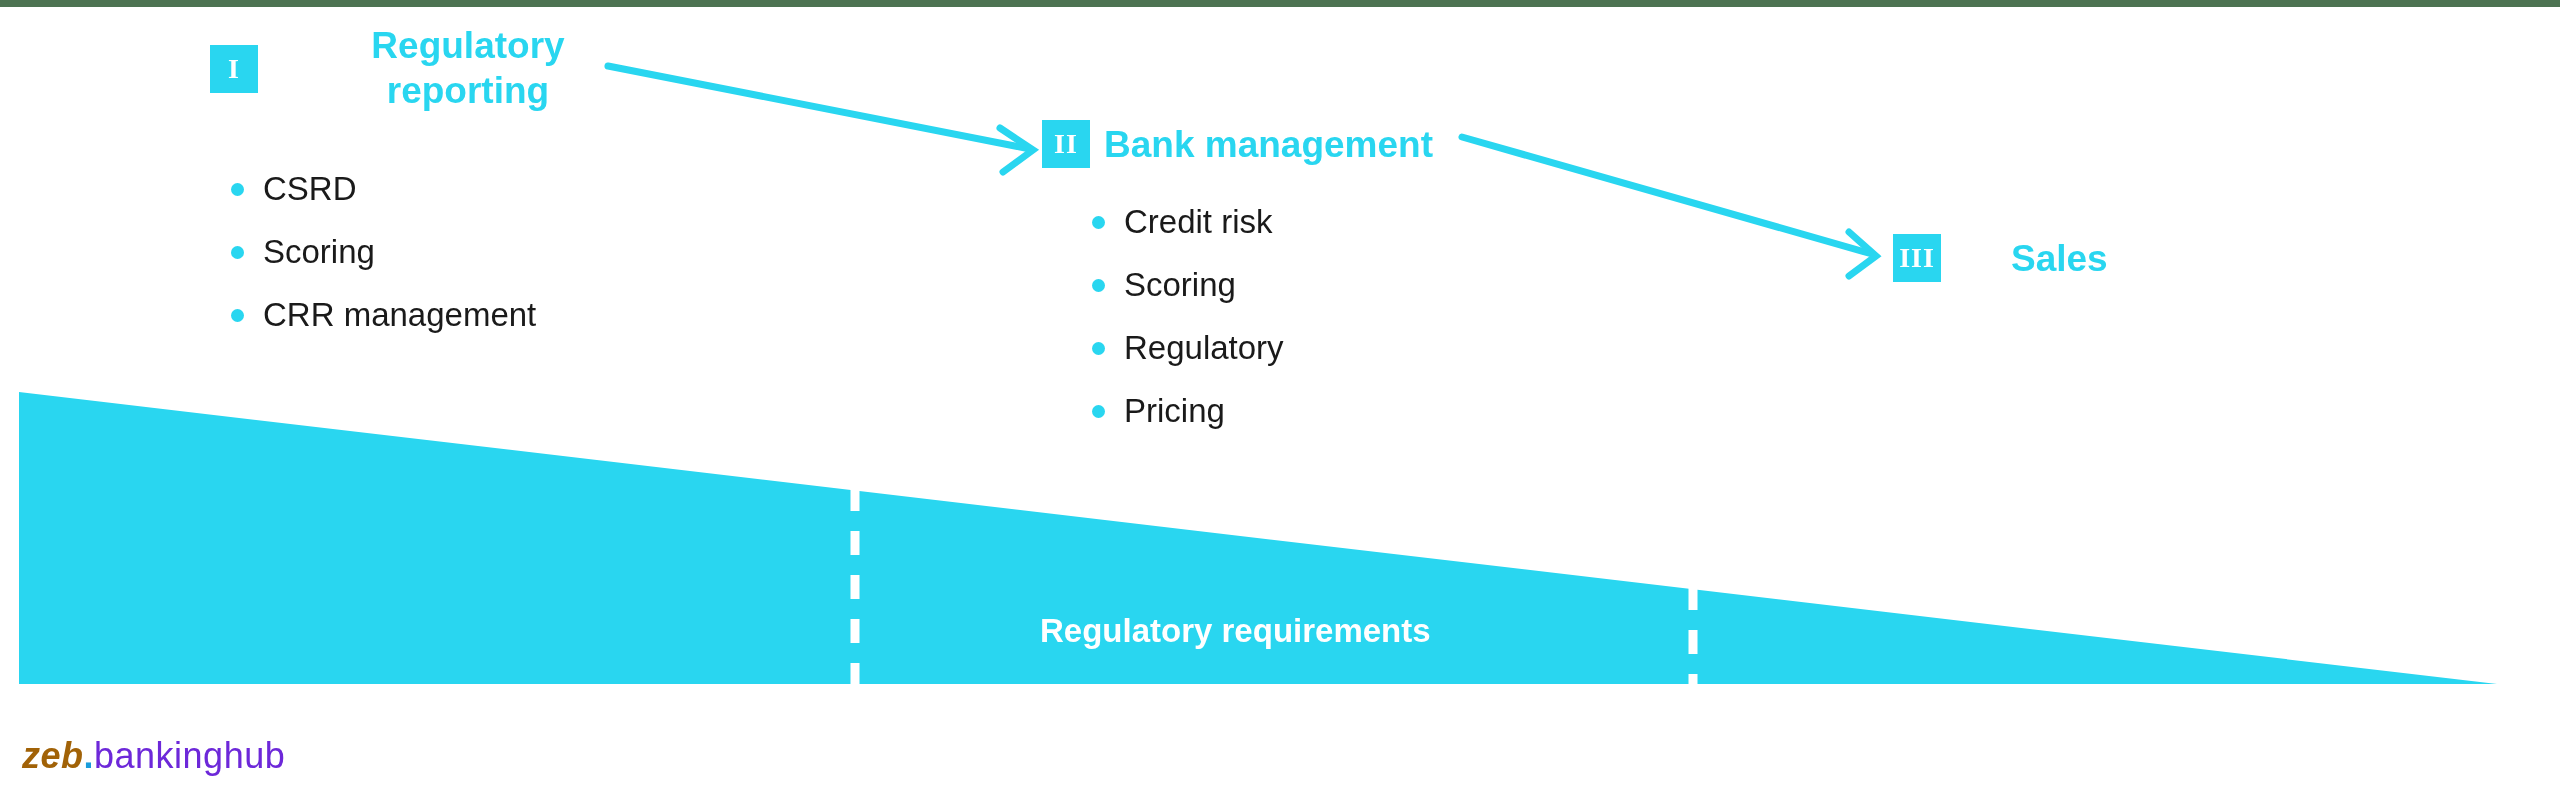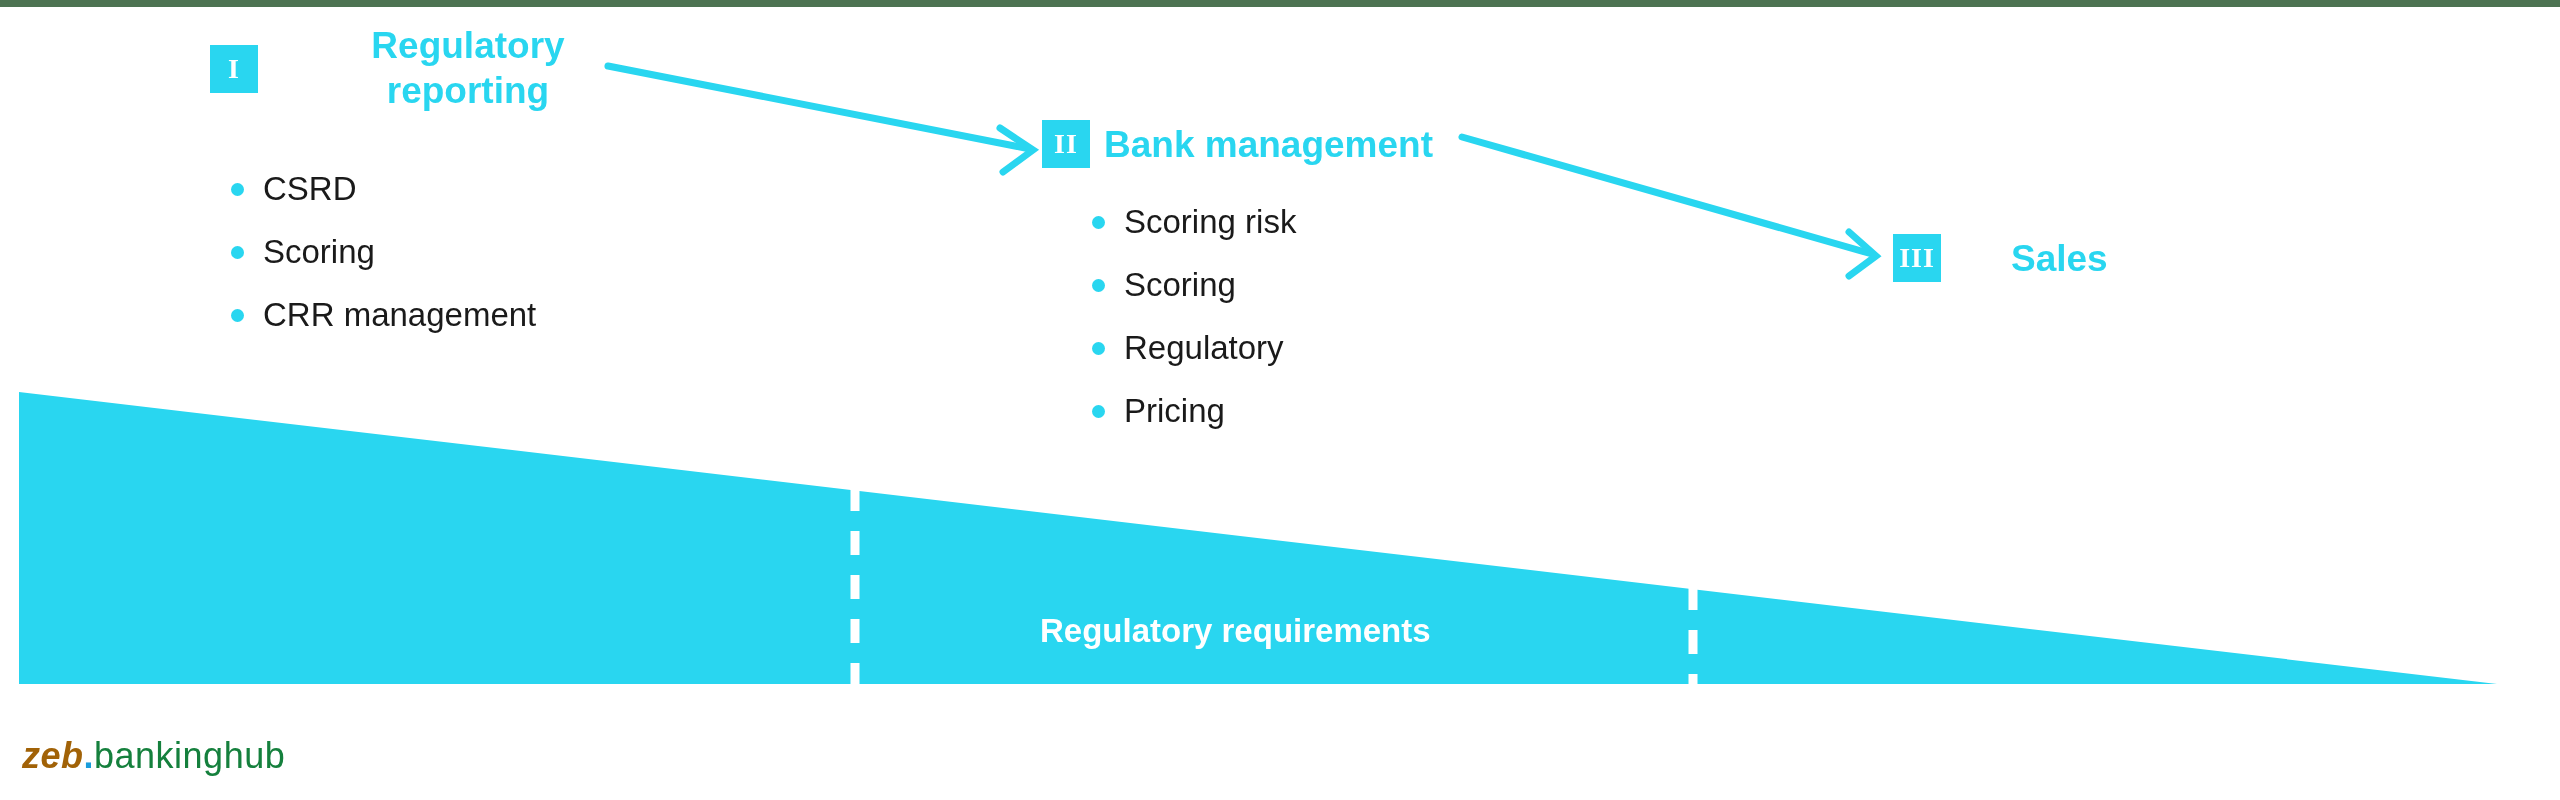--- a/index.html
+++ b/index.html
@@ -140,21 +140,21 @@
   .logo .logo-zeb {
     color: #a16207;
     font-weight: 700;
     font-style: italic;
   }
   .logo .logo-dot {
     color: #1a9ddb;
     font-weight: 700;
   }
   .logo .logo-rest {
-    color: #15803d;
+    color: #6d28d9;
     font-weight: 400;
   }
 </style>
 </head>
 <body>
 
 <div id="slide">
 
   <div class="top-bar"></div>
 
@@ -201,21 +201,21 @@
   </div>
 
   <div class="stage" id="stage-2">
     <div class="stage-head">
       <div class="badge">II</div>
       <div class="stage-title">Bank management</div>
     </div>
     <ul class="bullets">
       <li>
         <span class="dot"></span>
-        <span>Scoring risk</span>
+        <span>Credit risk</span>
       </li>
       <li>
         <span class="dot"></span>
         <span>Scoring</span>
       </li>
       <li>
         <span class="dot"></span>
         <span>Regulatory</span>
       </li>
       <li>

